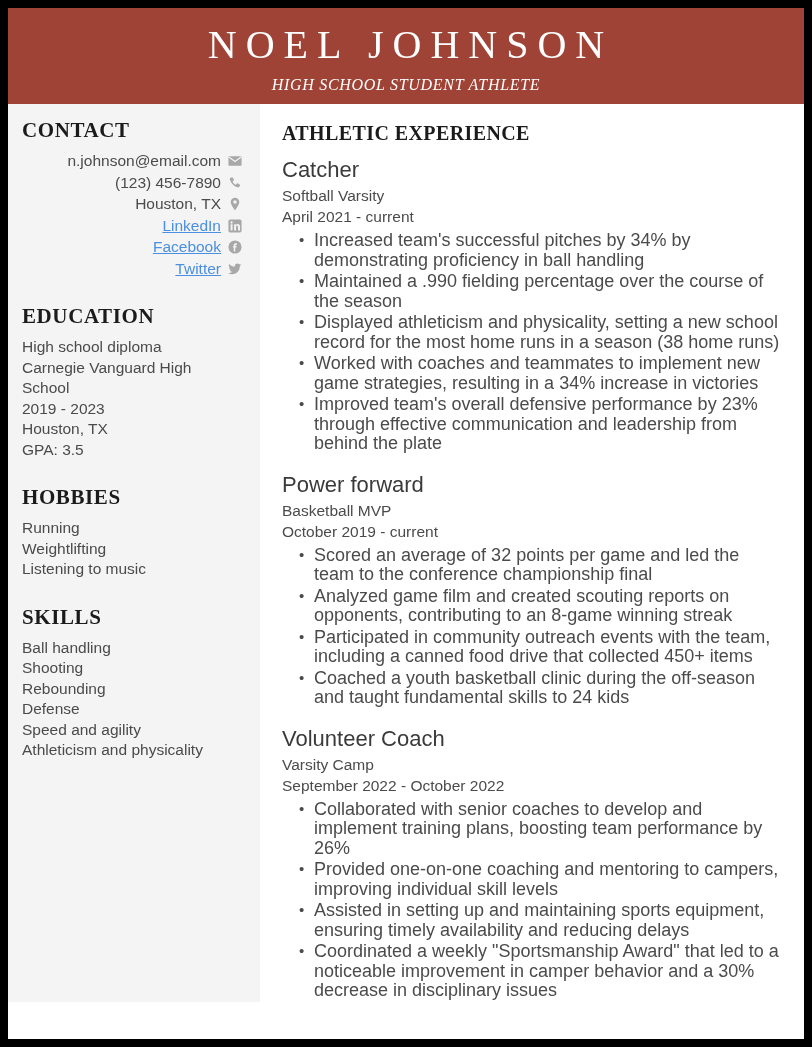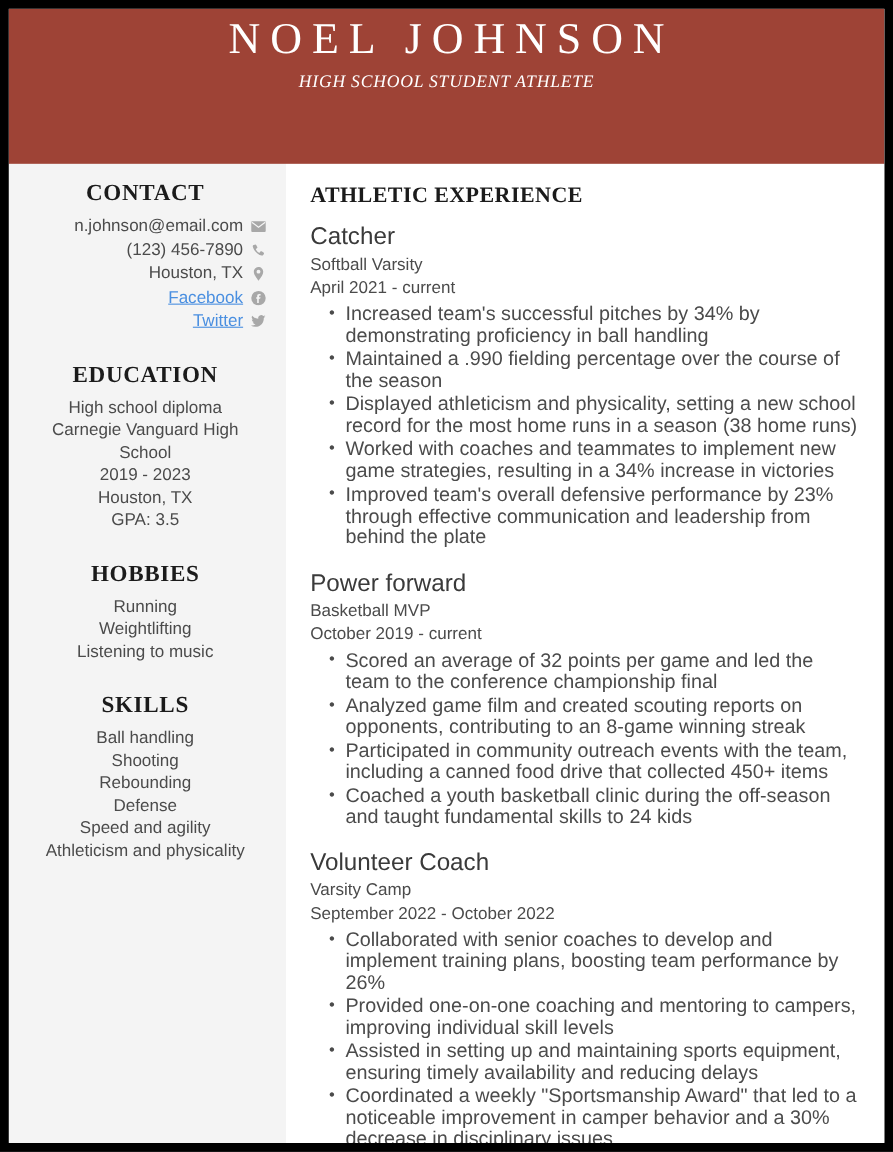--- a/index.html
+++ b/index.html
@@ -17,25 +17,26 @@
     top: 8px;
     width: 796px;
     height: 1031px;
     background: #ffffff;
     overflow: hidden;
   }
 
   
   .header {
     width: 100%;
-    height: 141px;
+    height: 96px;
     background: #9e4336;
     display: flex;
     flex-direction: column;
     align-items: center;
+    justify-content: center;
     padding-top: 4px;
   }
 
   .header-name {
     font-family: "Liberation Serif", serif;
     font-size: 40px;
     font-weight: 400;
     color: #ffffff;
     letter-spacing: 9px;
     text-indent: 9px;
@@ -60,21 +61,21 @@
     width: 100%;
     height: 898px;
     align-items: stretch;
   }
 
   .sidebar {
     width: 252px;
     flex: 0 0 252px;
     background: #f4f4f4;
     padding: 14px 18px 0 14px;
-    text-align: center;
+    text-align: left;
   }
 
   .main {
     flex: 1 1 auto;
     background: #ffffff;
     padding: 18px 22px 0 22px;
   }
 
   
   .side-heading {
@@ -207,20 +208,31 @@
                   <path d="M4.2 1.6c.5-.3 1.1-.1 1.4.4l1.1 2c.25.45.1 1-.3 1.3l-.9.65c-.2.15-.25.4-.15.6.7 1.45 1.9 2.65 3.35 3.35.2.1.45.05.6-.15l.65-.9c.3-.4.85-.55 1.3-.3l2 1.1c.5.3.7.9.4 1.4l-.7 1.2c-.35.6-1.05.9-1.7.7C7.6 12.6 3.4 8.4 2.1 3.8c-.2-.65.1-1.35.7-1.7z" fill="#a8a8a8"></path>
                 </svg>
               </span>
             </div>
             <div class="contact-row">
               <span class="contact-text">Houston, TX</span>
               <span class="c-icon">
                 <svg width="14" height="14" viewBox="0 0 16 16">
                   <path d="M8 0.8c-2.7 0-4.9 2.2-4.9 4.9 0 3.6 4.9 9.4 4.9 9.4s4.9-5.8 4.9-9.4c0-2.7-2.2-4.9-4.9-4.9z" fill="#a8a8a8"></path>
                   <circle cx="8" cy="5.7" r="2" fill="#f4f4f4"></circle>
+                </svg>
+              </span>
+            </div>
+            <div class="contact-row">
+              <span class="contact-link">LinkedIn</span>
+              <span class="c-icon">
+                <svg width="14" height="14" viewBox="0 0 16 16">
+                  <rect x="0.5" y="0.5" width="15" height="15" rx="2" fill="#a8a8a8"></rect>
+                  <rect x="3" y="6" width="2.2" height="7" fill="#f4f4f4"></rect>
+                  <circle cx="4.1" cy="4" r="1.3" fill="#f4f4f4"></circle>
+                  <path d="M7 13V6h2.1v1c.5-.8 1.3-1.2 2.2-1.2 1.6 0 2.4 1 2.4 2.9V13h-2.2V9.1c0-.9-.35-1.4-1.1-1.4-.7 0-1.2.5-1.2 1.45V13z" fill="#f4f4f4"></path>
                 </svg>
               </span>
             </div>
             <div class="contact-row">
               <span class="contact-link">Facebook</span>
               <span class="c-icon">
                 <svg width="14" height="14" viewBox="0 0 16 16">
                   <circle cx="8" cy="8" r="7.5" fill="#a8a8a8"></circle>
                   <path d="M9.6 8.6h-1.3V13H6.6V8.6H5.6V7.2h1V6c0-1.4.6-2.2 2.2-2.2h1.4v1.5h-.9c-.55 0-.7.2-.7.65v1.25h1.6z" fill="#f4f4f4"></path>
                 </svg>

